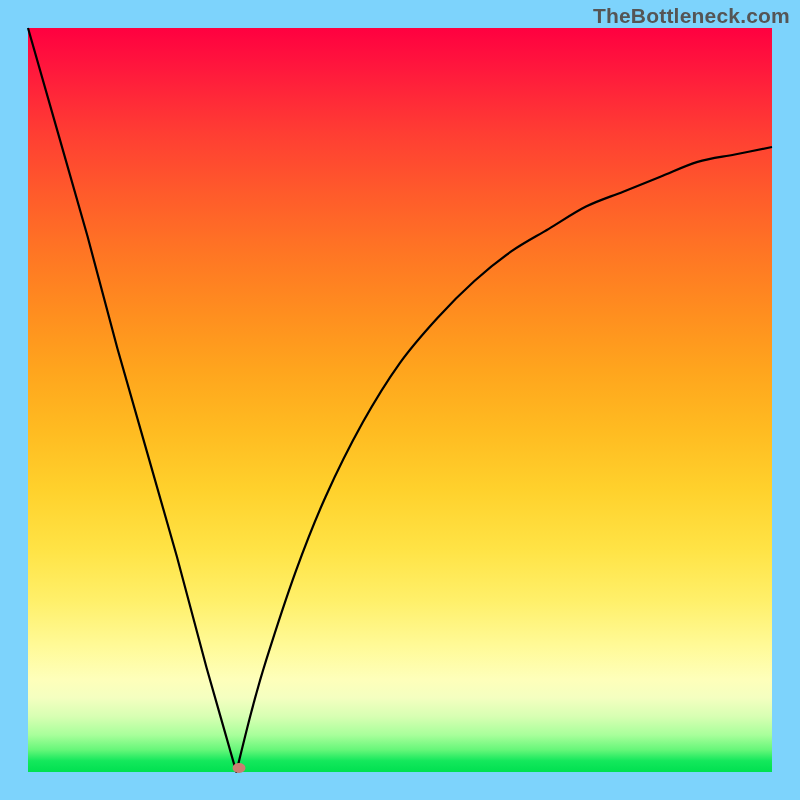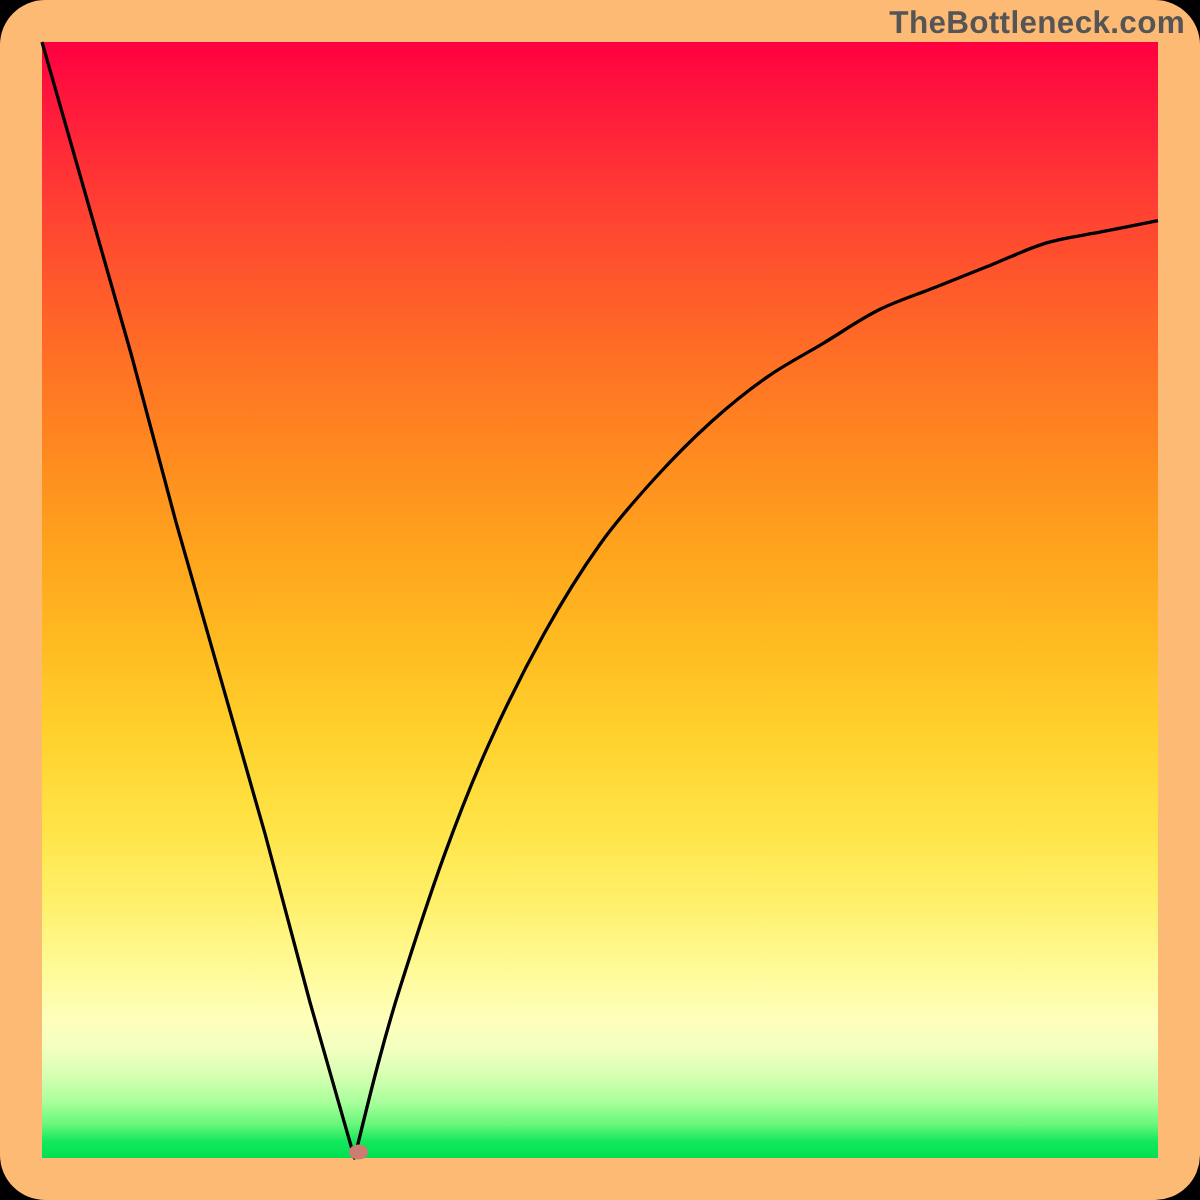--- a/index.html
+++ b/index.html
@@ -8,22 +8,21 @@
     width: 800px;
     height: 800px;
     overflow: hidden;
     background: #000;
     font-family: Arial, Helvetica, sans-serif;
   }
   .frame {
     position: relative;
     width: 800px;
     height: 800px;
-    background: #fdba74;
-    border-radius: 30px;
+    background: #7dd3fc;
   }
   .plot-area {
     position: absolute;
     left: 28px;
     top: 28px;
     width: 744px;
     height: 744px;
     
     background: linear-gradient(to bottom,
       #ff0040 0%,

